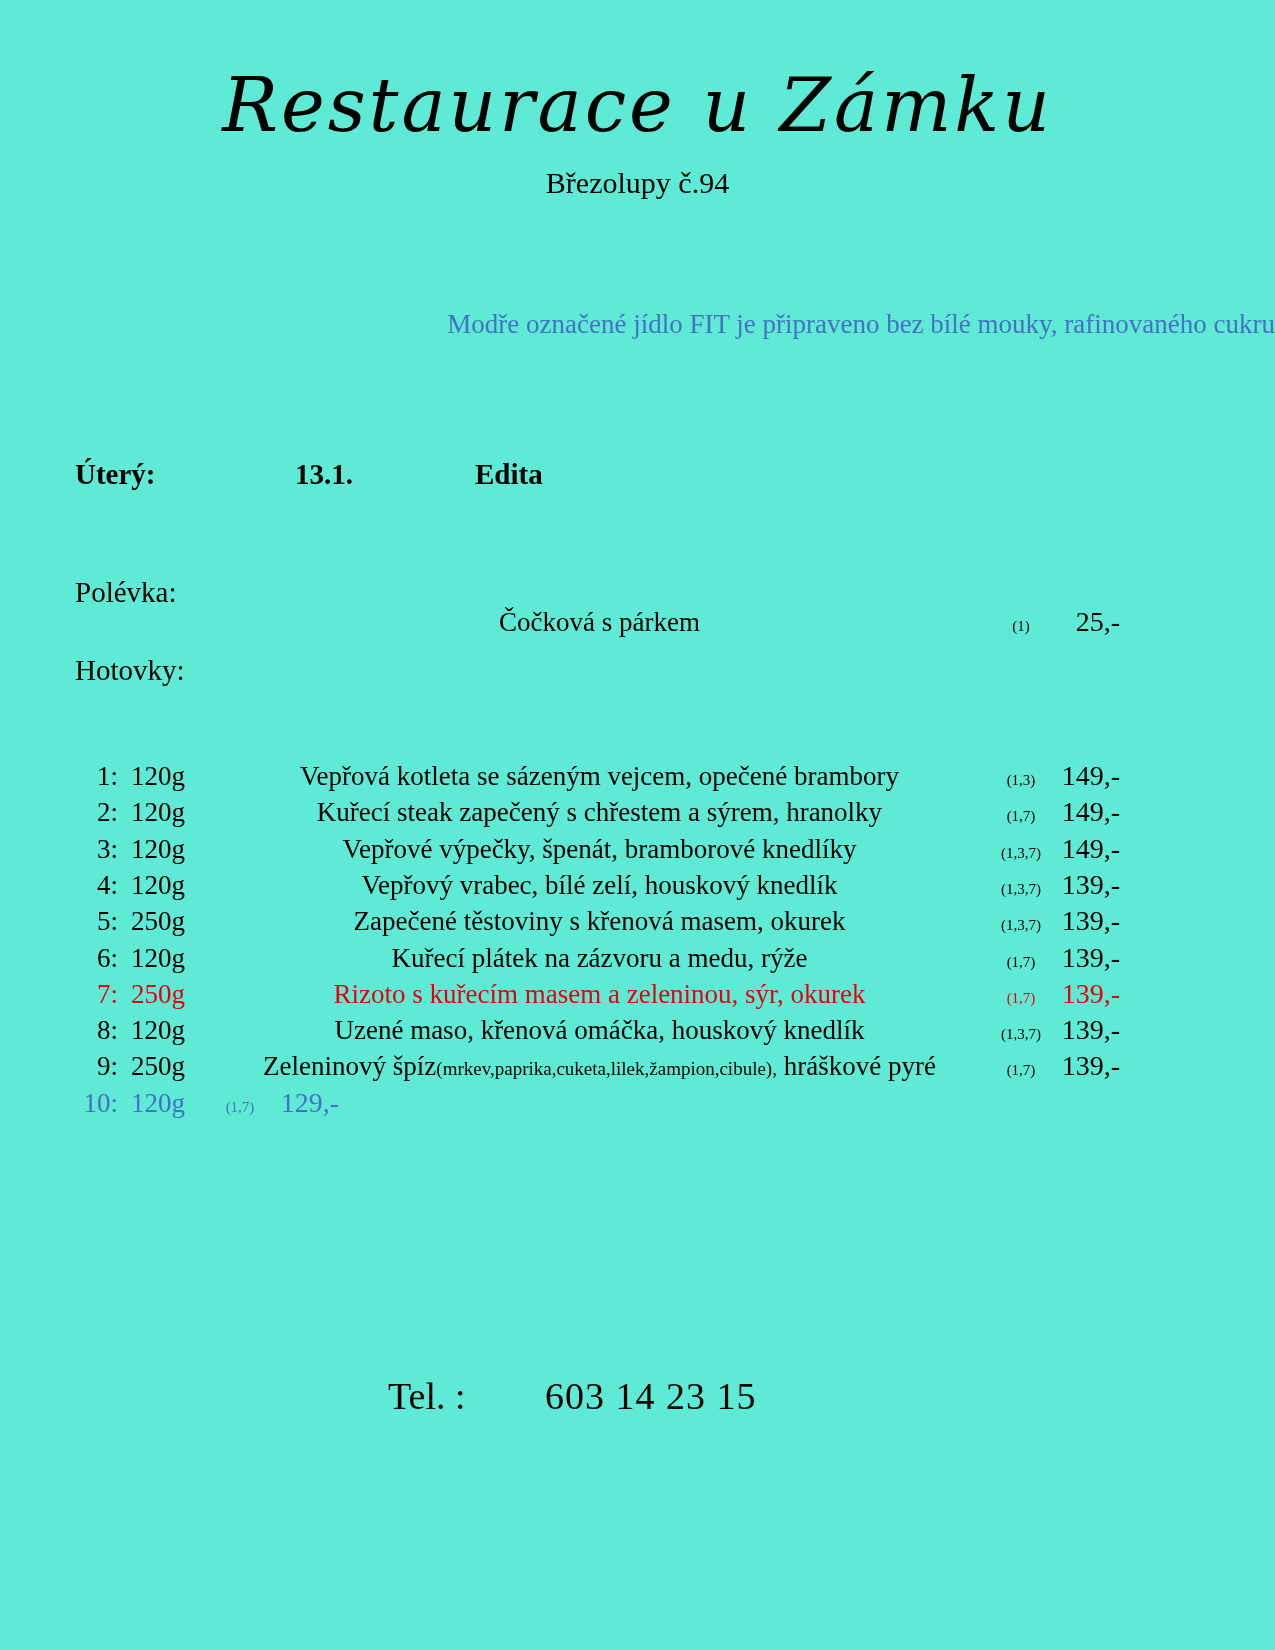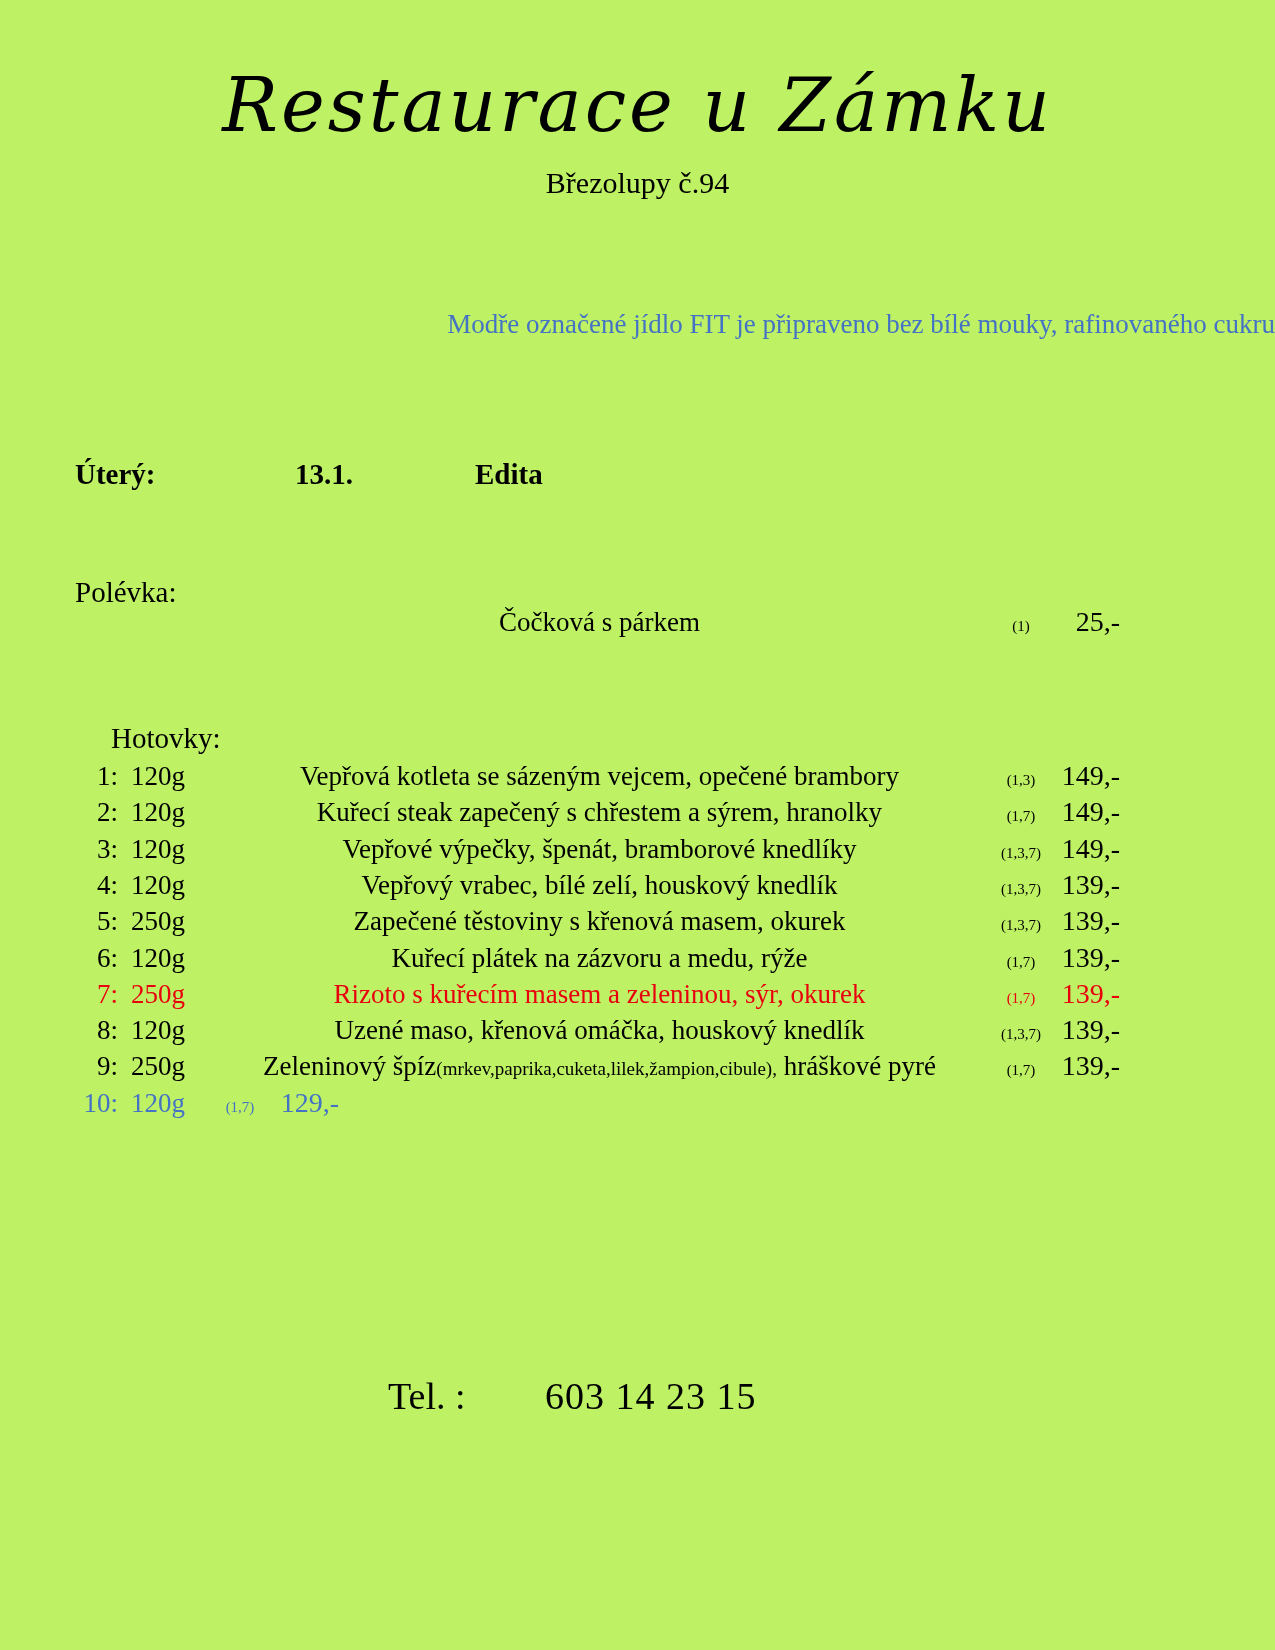--- a/index.html
+++ b/index.html
@@ -1,19 +1,19 @@
 <!DOCTYPE html>
 <html><head>
 <meta charset="utf-8">
 <style>
   html,body{margin:0;padding:0;background:#ffffff;}
   .page{
     position:relative;
     width:1275px;height:1650px;
-    background:#bef264;
+    background:#5eead4;
     font-family:"Liberation Serif","DejaVu Serif",serif;
     color:#000;
     overflow:hidden;
   }
   .title{
     position:absolute;top:62px;left:0;width:100%;
     text-align:center;
     font-style:italic;
     font-size:74px;
     letter-spacing:3px;
@@ -33,21 +33,21 @@
   .note-blue{top:309px;text-align:right;}
   .day-row{position:absolute;top:458px;left:0;width:100%;font-weight:bold;font-size:29px;}
   .day-name{position:absolute;left:75px;}
   .day-date{position:absolute;left:295px;}
   .day-cook{position:absolute;left:475px;}
   .section-label{
     position:absolute;left:75px;
     font-size:29px;
   }
   .soup-label{top:576px;}
-  .mains-label{top:722px;margin-left:36px;}
+  .mains-label{top:654px;}
   .menu-row{
     position:absolute;left:70px;width:1050px;
     display:flex;align-items:baseline;
     font-size:27px;
     white-space:nowrap;
   }
   .col-num{width:48px;text-align:right;flex:0 0 auto;}
   .col-wt{width:78px;padding-left:13px;flex:0 0 auto;}
   .col-desc{flex:1 1 auto;overflow:visible;text-align:center;}
   .col-desc .small{font-size:19px;}

